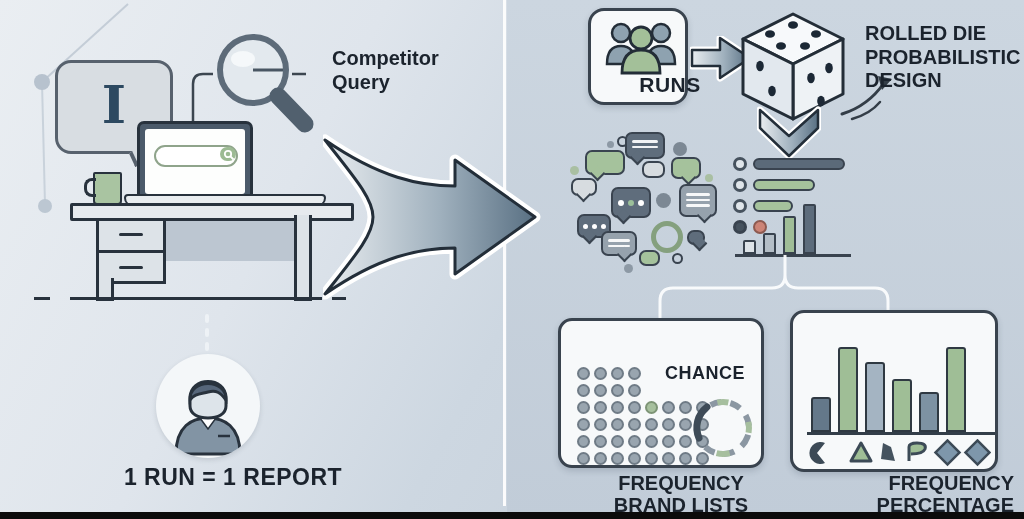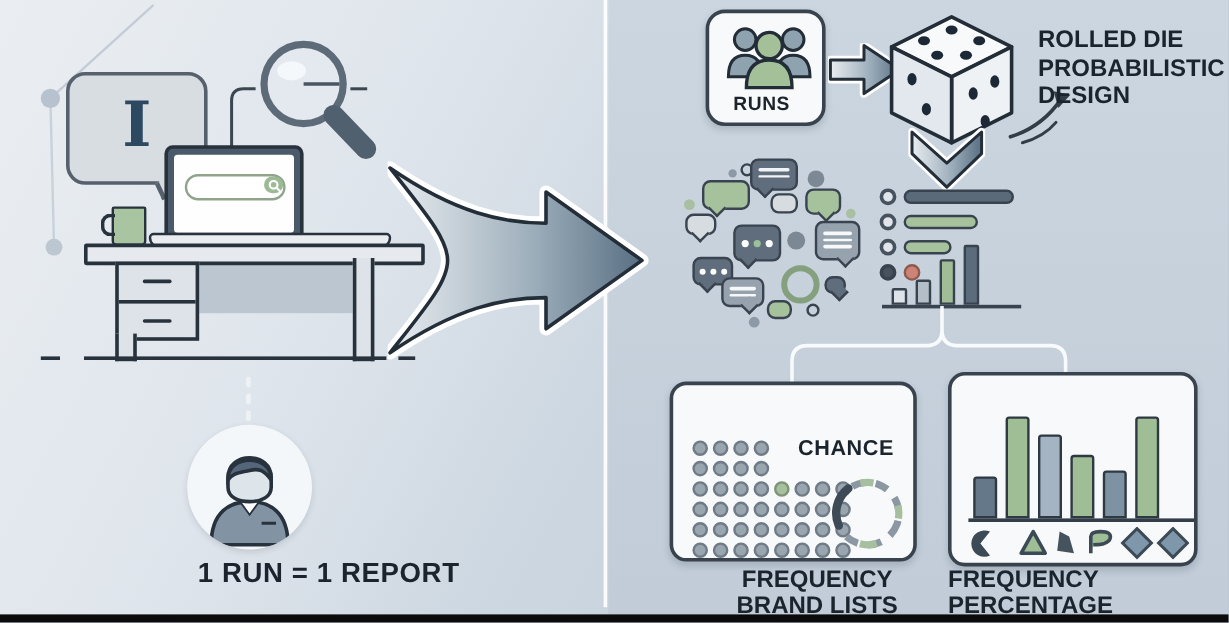--- a/index.html
+++ b/index.html
@@ -80,20 +80,21 @@
     <ellipse cx="38" cy="31" rx="12" ry="8" fill="#f6f9fb" opacity=".9"></ellipse>
     <line x1="48" y1="42" x2="78" y2="42" stroke="#495663" stroke-width="3"></line>
     <line x1="73" y1="68" x2="100" y2="96" stroke="#51606e" stroke-width="17" stroke-linecap="round"></line>
   </svg>
 
   <svg class="abs" style="left:180px;top:60px;" width="160" height="90">
     <path d="M13,82 L13,24 Q13,14 23,14 L33,14" fill="none" stroke="#3c4650" stroke-width="2.5"></path>
     <line x1="112" y1="14" x2="126" y2="14" stroke="#3c4650" stroke-width="2.5"></line>
   </svg>
 
+  <div class="abs lbl" style="left:312px;top:46px;width:118px;font-size:20px;line-height:1.2;">Competitor Query</div>
 
   <div class="abs" style="left:137px;top:121px;width:110px;height:74px;background:#4b5a6a;border:3px solid #28323d;border-radius:7px 7px 3px 3px;">
     <div style="position:absolute;left:5px;top:5px;right:5px;bottom:4px;background:#fdfefd;border-radius:3px;">
       <div style="position:absolute;left:9px;top:16px;width:80px;height:18px;background:#ffffff;border:2px solid #8fa48b;border-radius:11px;">
         <div style="position:absolute;right:0px;top:0px;width:16px;height:14px;background:#9cba93;border-radius:9px;">
           <svg width="14" height="14" style="display:block;margin:1px 0 0 2px;">
             <circle cx="6" cy="6" r="3.2" fill="none" stroke="#ffffff" stroke-width="1.8"></circle>
             <line x1="8.5" y1="8.5" x2="11.5" y2="11.5" stroke="#ffffff" stroke-width="1.8"></line>
           </svg>
         </div>
@@ -134,21 +135,21 @@
     <svg width="104" height="104">
       <path d="M20,100 C20,72 36,64 52,64 C68,64 84,72 84,100 Z" fill="#8294a4" stroke="#28323d" stroke-width="3"></path>
       <path d="M44,64 L52,75 L60,64 Z" fill="#ffffff" stroke="#28323d" stroke-width="1.5"></path>
       <rect x="45" y="50" width="14" height="12" fill="#d8e0e6" stroke="#28323d" stroke-width="2.5"></rect>
       <path d="M34,44 C34,22 70,22 70,44 L70,52 C70,60 62,64 52,64 C42,64 34,60 34,52 Z" fill="#dde4ea" stroke="#28323d" stroke-width="3"></path>
       <path d="M34,46 C33,24 71,24 70,46 C64,38 60,36 52,38 C44,40 38,40 34,46 Z" fill="#56667a" stroke="#28323d" stroke-width="3"></path>
       <line x1="62" y1="82" x2="74" y2="82" stroke="#28323d" stroke-width="2.5"></line>
     </svg>
   </div>
 
-  <div class="abs lbl" style="left:63px;top:464px;width:300px;text-align:right;font-size:23px;letter-spacing:.5px;">1 RUN = 1 REPORT</div>
+  <div class="abs lbl" style="left:63px;top:464px;width:300px;text-align:center;font-size:23px;letter-spacing:.5px;">1 RUN = 1 REPORT</div>
 
   <svg class="abs" style="left:323px;top:126px;z-index:2;" width="218" height="182">
     <defs>
       <linearGradient id="gradA" x1="0" y1="0" x2="1" y2="0">
         <stop offset="0" stop-color="#e9edf0"></stop>
         <stop offset="0.55" stop-color="#9fb0bd"></stop>
         <stop offset="1" stop-color="#597083"></stop>
       </linearGradient>
     </defs>
     <path d="M2,14 C57,52 97,60 132,60 L132,34 L212,91 L132,148 L132,122 C97,122 57,130 2,168 C32,130 50,109 50,91 C50,73 32,52 2,14 Z" fill="#ffffff" stroke="#ffffff" stroke-width="11" stroke-linejoin="round"></path>
@@ -157,21 +158,21 @@
 
   <div class="card" style="left:588px;top:8px;width:100px;height:97px;border-radius:16px;">
     <svg style="position:absolute;left:8px;top:6px;" width="84" height="58">
       <circle cx="22" cy="16" r="9" fill="#8ea2b0" stroke="#232d37" stroke-width="2.5"></circle>
       <path d="M8,47 Q8,29 22,29 Q36,29 36,47 Z" fill="#8ea2b0" stroke="#232d37" stroke-width="2.5"></path>
       <circle cx="62" cy="16" r="9" fill="#8ea2b0" stroke="#232d37" stroke-width="2.5"></circle>
       <path d="M48,47 Q48,29 62,29 Q76,29 76,47 Z" fill="#8ea2b0" stroke="#232d37" stroke-width="2.5"></path>
       <circle cx="42" cy="21" r="11" fill="#a3c099" stroke="#232d37" stroke-width="2.8"></circle>
       <path d="M23,56 Q23,33 42,33 Q61,33 61,56 Z" fill="#a3c099" stroke="#232d37" stroke-width="2.8"></path>
     </svg>
-    <div class="lbl" style="position:absolute;left:0;bottom:5px;width:100%;font-size:16px;letter-spacing:.5px;">RUNS</div>
+    <div class="lbl" style="position:absolute;left:12px;bottom:5px;width:100%;text-align:center;font-size:21px;letter-spacing:.5px;">RUNS</div>
   </div>
 
   <svg class="abs" style="left:690px;top:36px;" width="64" height="46">
     <path d="M2,14 L30,14 L30,2 L60,22 L30,42 L30,30 L2,30 Z" fill="#ffffff" stroke="#ffffff" stroke-width="7" stroke-linejoin="round"></path>
     <path d="M2,14 L30,14 L30,2 L60,22 L30,42 L30,30 L2,30 Z" fill="url(#gradA)" stroke="#232e39" stroke-width="2.5" stroke-linejoin="round"></path>
   </svg>
 
   <svg class="abs" style="left:733px;top:6px;" width="122" height="122">
     <path d="M60,8 L110,33 L60,58 L10,33 Z" fill="#f7f9fb" stroke="#232d37" stroke-width="3" stroke-linejoin="round"></path>
     <path d="M60,58 L110,33 L110,88 L60,113 Z" fill="#eef2f5" stroke="#232d37" stroke-width="3" stroke-linejoin="round"></path>
@@ -351,16 +352,16 @@
       </div>
     <svg style="position:absolute;left:14px;top:126px;" width="184" height="30">
       <path d="M18,4 A11,11 0 1,0 18,24 L10,14 Z" fill="#3c4a56"></path>
       <path d="M44,22 L54,4 L64,22 Z" fill="#9fbe96" stroke="#3c4a56" stroke-width="3" stroke-linejoin="round"></path>
       <path d="M76,4 L84,8 L88,22 L74,20 Z" fill="#45535f"></path>
       <path d="M102,22 L102,8 Q102,4 110,4 Q120,4 118,10 Q116,15 104,15" fill="#9fbe96" stroke="#3c4a56" stroke-width="3" stroke-linejoin="round"></path>
       <rect x="132" y="5" width="17" height="17" fill="#7e97ab" stroke="#3c4a56" stroke-width="2.5" transform="rotate(45 140.5 13.5)"></rect>
       <rect x="162" y="5" width="17" height="17" fill="#7e97ab" stroke="#3c4a56" stroke-width="2.5" transform="rotate(45 170.5 13.5)"></rect>
     </svg>
   </div>
-  <div class="abs lbl" style="left:770px;top:472px;width:170px;text-align:left;font-size:20px;line-height:1.12;">FREQUENCY PERCENTAGE</div>
+  <div class="abs lbl" style="left:824px;top:472px;width:170px;text-align:right;font-size:20px;line-height:1.12;">FREQUENCY PERCENTAGE</div>
 
   <div class="abs" style="left:0;top:512px;width:1024px;height:7px;background:#0b0b0b;z-index:5;"></div>
 </div>
 
 </body></html>

